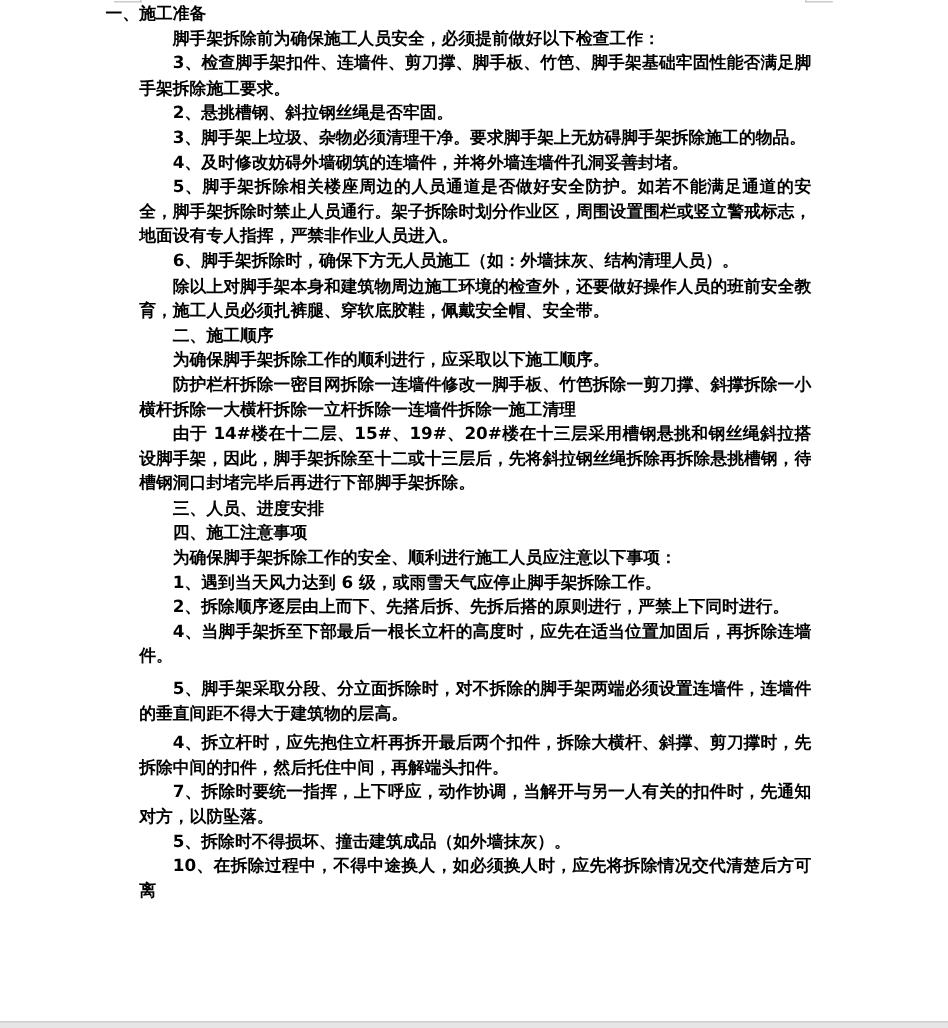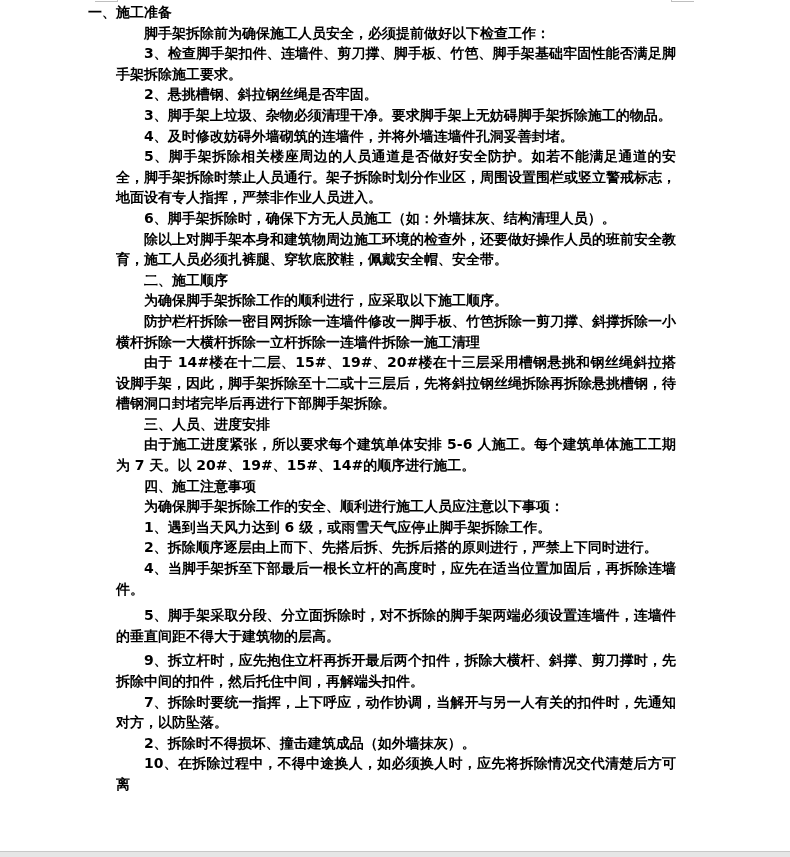--- a/index.html
+++ b/index.html
@@ -37,26 +37,25 @@
   <p class="p indent">3、脚手架上垃圾、杂物必须清理干净。要求脚手架上无妨碍脚手架拆除施工的物品。</p>
   <p class="p indent">4、及时修改妨碍外墙砌筑的连墙件，并将外墙连墙件孔洞妥善封堵。</p>
   <p class="p indent">5、脚手架拆除相关楼座周边的人员通道是否做好安全防护。如若不能满足通道的安全，脚手架拆除时禁止人员通行。架子拆除时划分作业区，周围设置围栏或竖立警戒标志，地面设有专人指挥，严禁非作业人员进入。</p>
   <p class="p indent">6、脚手架拆除时，确保下方无人员施工（如：外墙抹灰、结构清理人员）。</p>
   <p class="p indent">除以上对脚手架本身和建筑物周边施工环境的检查外，还要做好操作人员的班前安全教育，施工人员必须扎裤腿、穿软底胶鞋，佩戴安全帽、安全带。</p>
   <p class="p indent">二、施工顺序</p>
   <p class="p indent">为确保脚手架拆除工作的顺利进行，应采取以下施工顺序。</p>
   <p class="p indent">防护栏杆拆除一密目网拆除一连墙件修改一脚手板、竹笆拆除一剪刀撑、斜撑拆除一小横杆拆除一大横杆拆除一立杆拆除一连墙件拆除一施工清理</p>
   <p class="p indent">由于 14#楼在十二层、15#、19#、20#楼在十三层采用槽钢悬挑和钢丝绳斜拉搭设脚手架，因此，脚手架拆除至十二或十三层后，先将斜拉钢丝绳拆除再拆除悬挑槽钢，待槽钢洞口封堵完毕后再进行下部脚手架拆除。</p>
   <p class="p indent">三、人员、进度安排</p>
-  <p class="p indent">由于施工进度紧张，所以要求每个建筑单体安排 5-6 人施工。每个建筑单体施工工期为 7 天。以 20#、19#、15#、14#的顺序进行施工。</p>
   <p class="p indent">四、施工注意事项</p>
   <p class="p indent">为确保脚手架拆除工作的安全、顺利进行施工人员应注意以下事项：</p>
   <p class="p indent">1、遇到当天风力达到 6 级，或雨雪天气应停止脚手架拆除工作。</p>
   <p class="p indent">2、拆除顺序逐层由上而下、先搭后拆、先拆后搭的原则进行，严禁上下同时进行。</p>
   <p class="p indent" style="margin-bottom:6px">4、当脚手架拆至下部最后一根长立杆的高度时，应先在适当位置加固后，再拆除连墙件。</p>
   <p class="p indent" style="margin-bottom:4px">5、脚手架采取分段、分立面拆除时，对不拆除的脚手架两端必须设置连墙件，连墙件的垂直间距不得大于建筑物的层高。</p>
-  <p class="p indent">9、拆立杆时，应先抱住立杆再拆开最后两个扣件，拆除大横杆、斜撑、剪刀撑时，先拆除中间的扣件，然后托住中间，再解端头扣件。</p>
+  <p class="p indent">4、拆立杆时，应先抱住立杆再拆开最后两个扣件，拆除大横杆、斜撑、剪刀撑时，先拆除中间的扣件，然后托住中间，再解端头扣件。</p>
   <p class="p indent">7、拆除时要统一指挥，上下呼应，动作协调，当解开与另一人有关的扣件时，先通知对方，以防坠落。</p>
-  <p class="p indent">2、拆除时不得损坏、撞击建筑成品（如外墙抹灰）。</p>
+  <p class="p indent">5、拆除时不得损坏、撞击建筑成品（如外墙抹灰）。</p>
   <p class="p indent">10、在拆除过程中，不得中途换人，如必须换人时，应先将拆除情况交代清楚后方可离</p>
 </div>
 
 <div class="bottom-bar"></div>
 
 </body></html>

